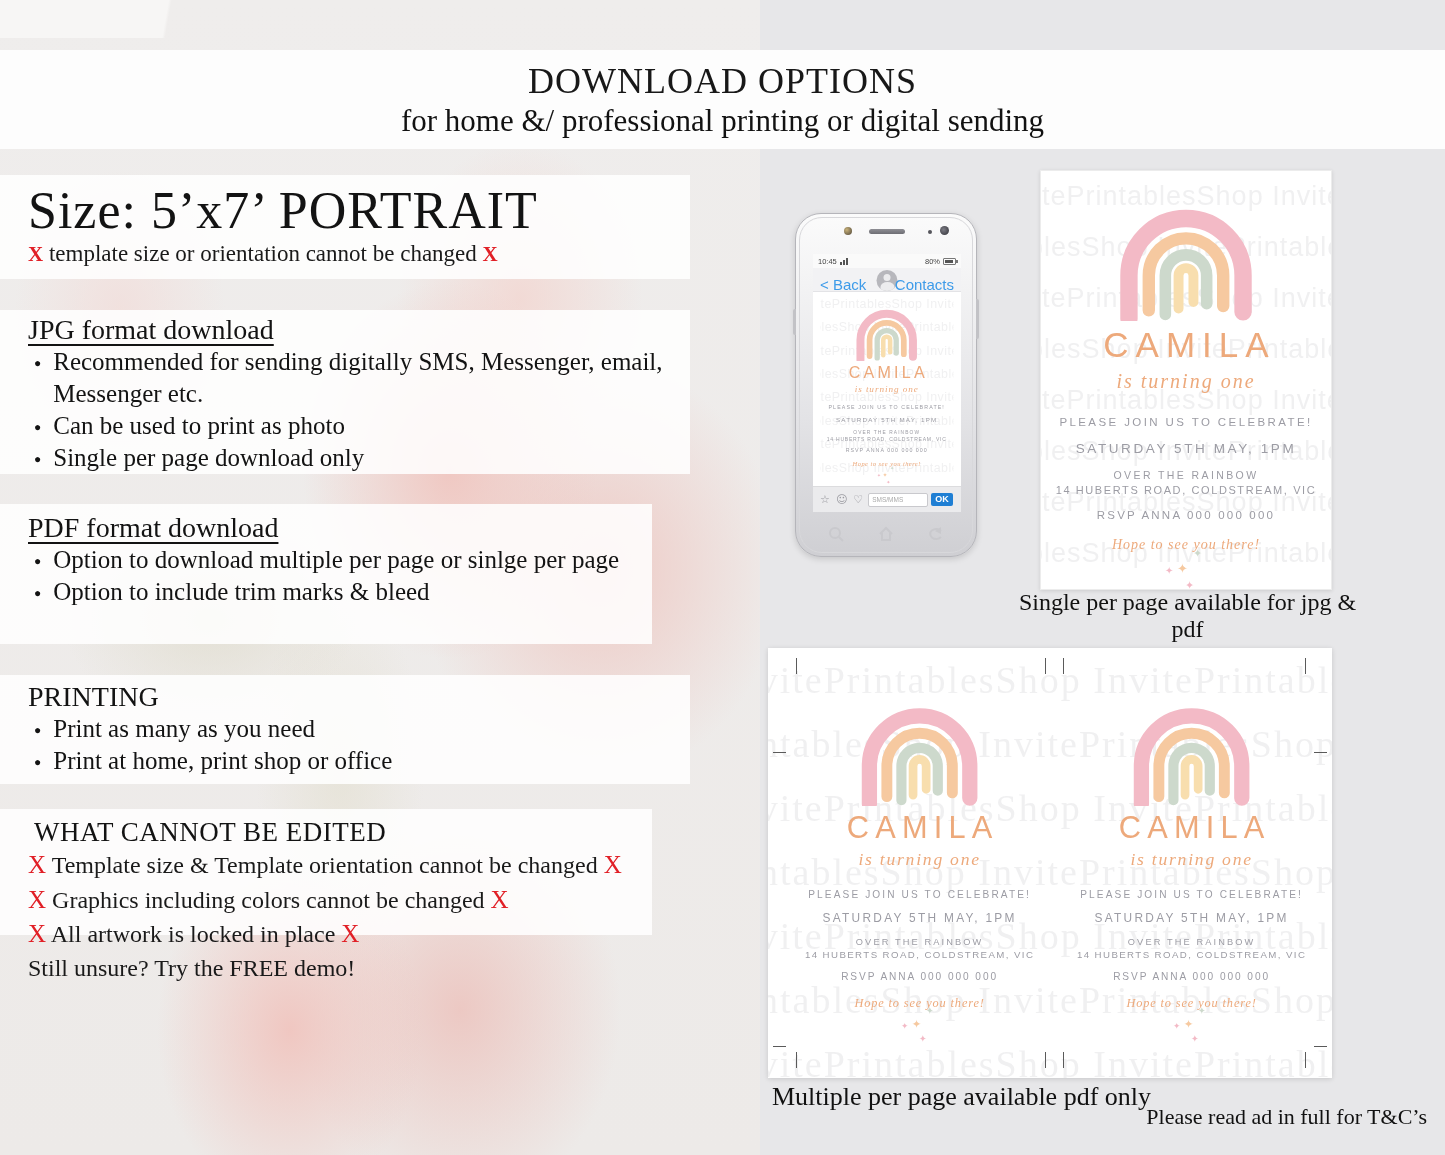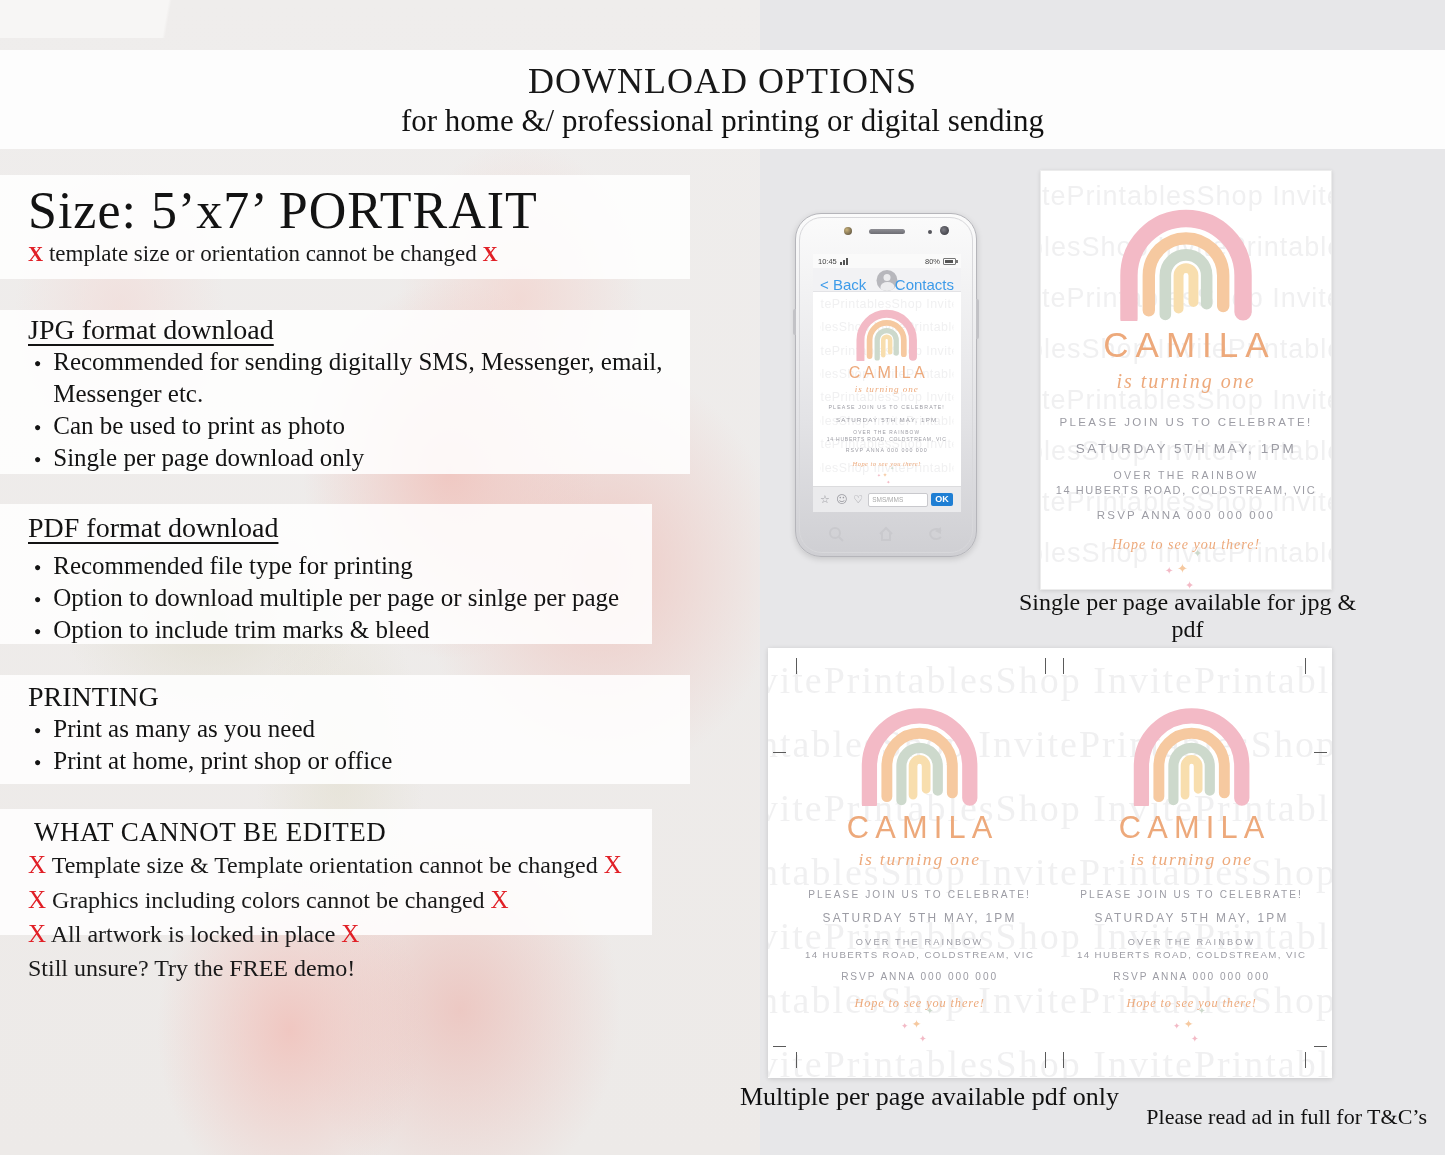--- a/index.html
+++ b/index.html
@@ -145,21 +145,21 @@
   
   .multi-page { position:absolute; left:768px; top:648px; width:564px; height:430px; background:#fff;
                 box-shadow:0 1px 5px rgba(0,0,0,.14); overflow:hidden; }
   .multi-page .wm-layer { font-size:38px; line-height:64px; letter-spacing:2px; }
   .multi-card { position:absolute; top:26px; }
   .multi-card .scaled { transform:scale(.88); transform-origin:top left; }
   .multi-card.left { left:24px; } .multi-card.right { left:296px; }
   .tick { position:absolute; background:#5a5a5a; }
   .tick.v { width:1px; height:16px; }
   .tick.h { height:1px; width:13px; }
-  .multi-caption { position:absolute; left:740px; top:1082px; font-size:26px; color:#111; }
+  .multi-caption { position:absolute; left:772px; top:1082px; font-size:26px; color:#111; }
 
   .tc-note { position:absolute; right:18px; top:1104px; font-size:22px; color:#111; }
 </style>
 </head>
 <body>
 
 <div id="canvas">
   <div class="floral"></div>
   <div class="corner-wedge"></div>
 
@@ -185,23 +185,20 @@
     <div class="bullet">
         <span>Can be used to print as photo</span>
       </div>
     <div class="bullet">
         <span>Single per page download only</span>
       </div>
   </div>
 
   <div class="strip strip-pdf">
     <div class="sec-heading u">PDF format download</div>
-    <div class="bullet" style="margin-top:6px">
-        <span>Recommended file type for printing</span>
-      </div>
     <div class="bullet">
         <span>Option to download multiple per page or sinlge per page</span>
       </div>
     <div class="bullet">
         <span>Option to include trim marks &amp; bleed</span>
       </div>
   </div>
 
   <div class="strip strip-print">
     <div class="sec-heading">PRINTING</div>

